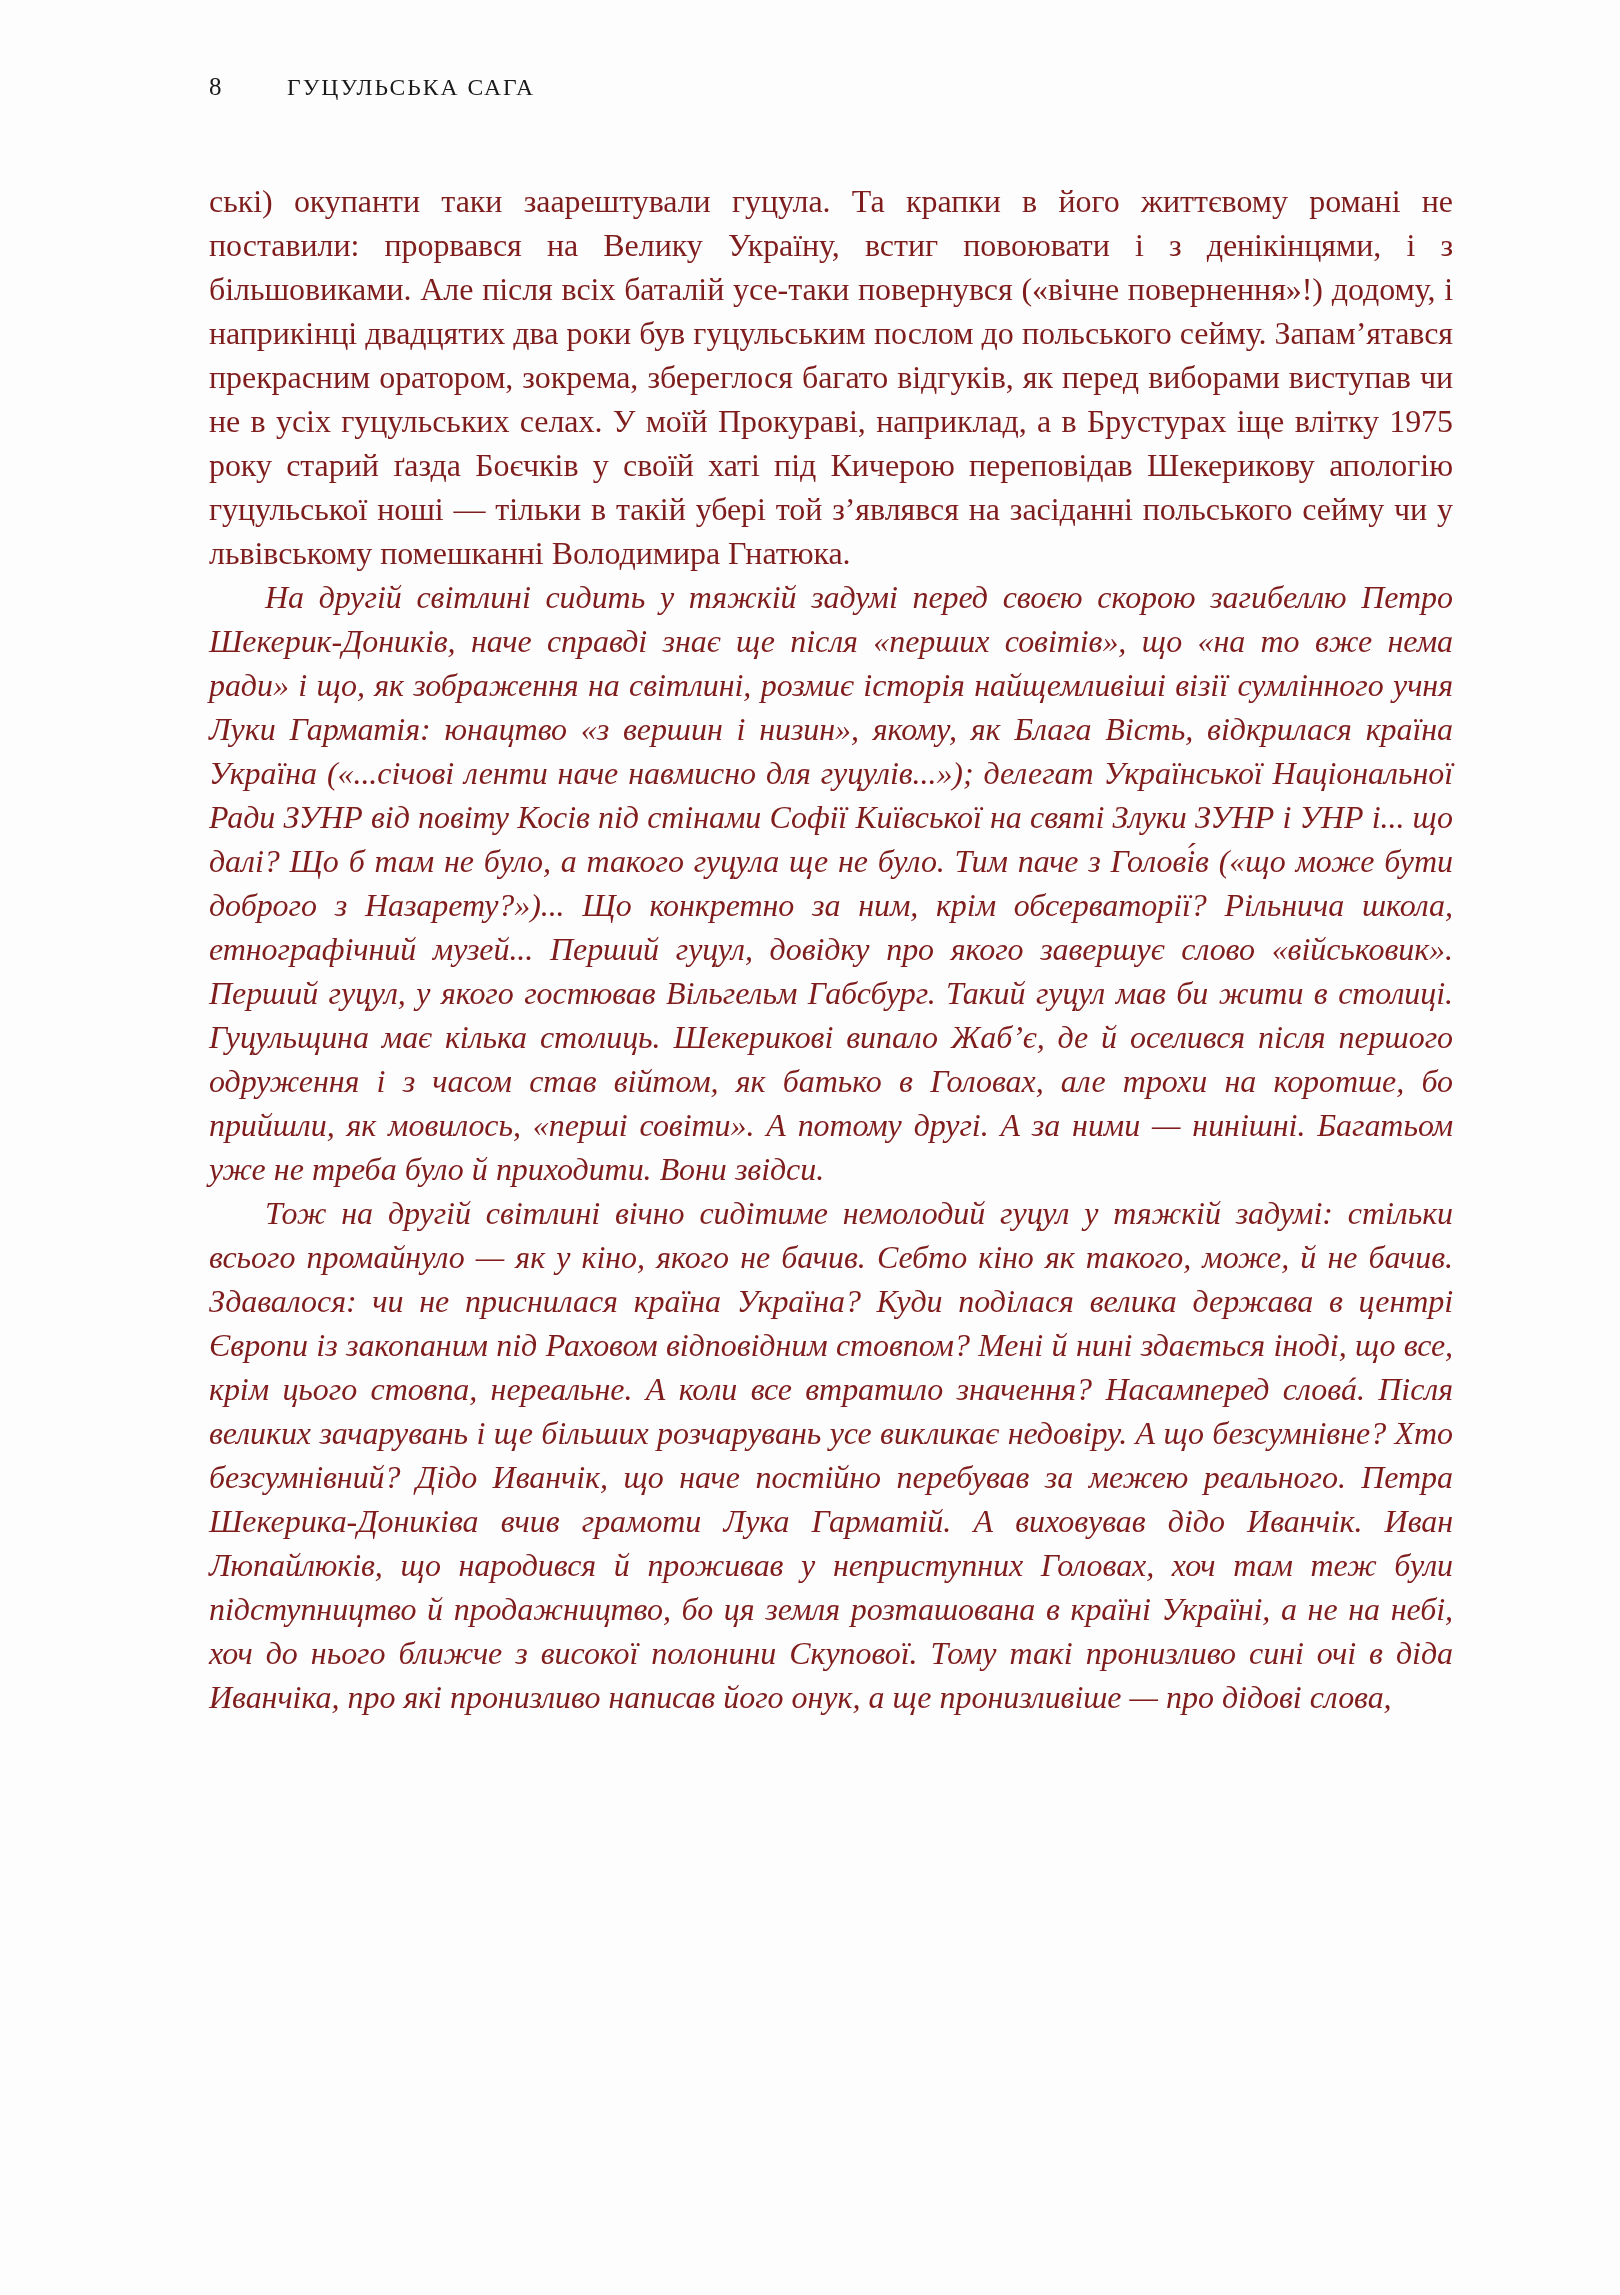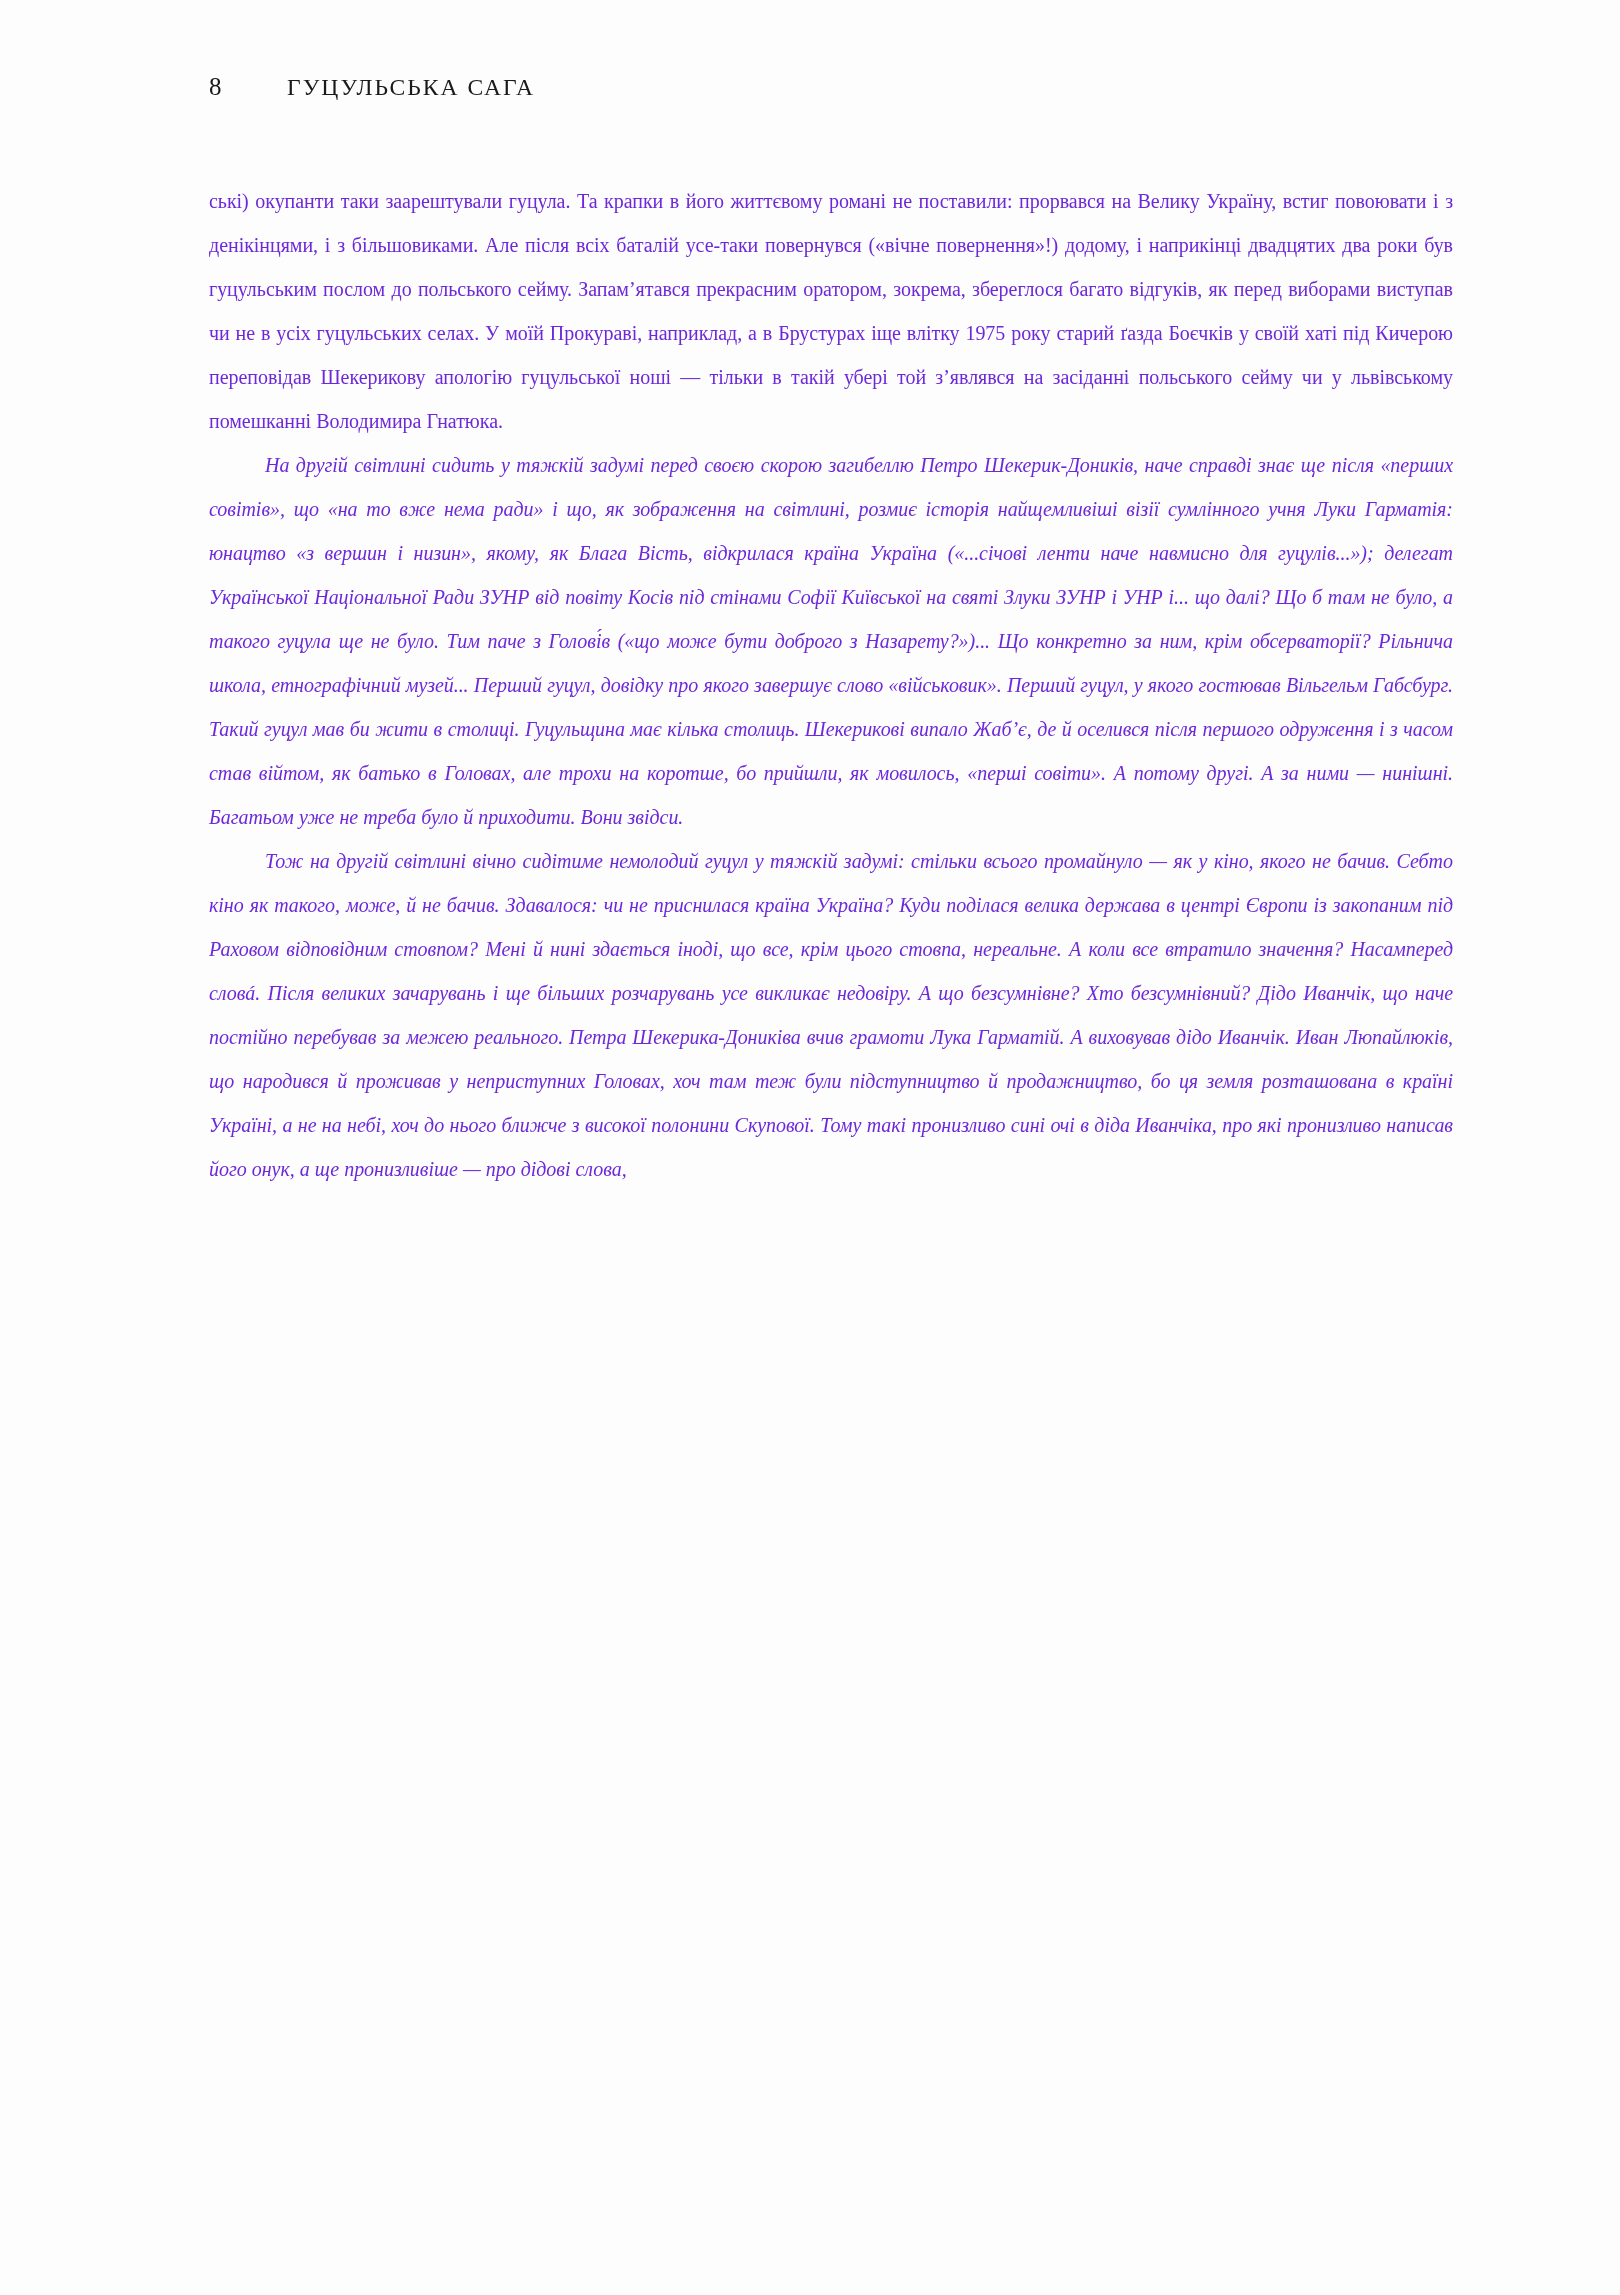--- a/index.html
+++ b/index.html
@@ -48,27 +48,27 @@
 
   
   .textblock {
     position: absolute;
     top: 179px;
     left: 209px;
     width: 1244px;
   }
   .para {
     margin: 0;
-    font-size: 20px;
+    font-size: 32px;
     line-height: 44px;
     text-align: justify;
     text-justify: inter-word;
     letter-spacing: -0.002em;
     word-spacing: 0.005em;
-    color: #6d28d9;
+    color: #7f1d1d;
     hyphens: manual;
   }
   .para.indent {
     text-indent: 56px;
     font-style: italic;
   }
   .para.cont {
     text-indent: 0;
   }
 </style>

